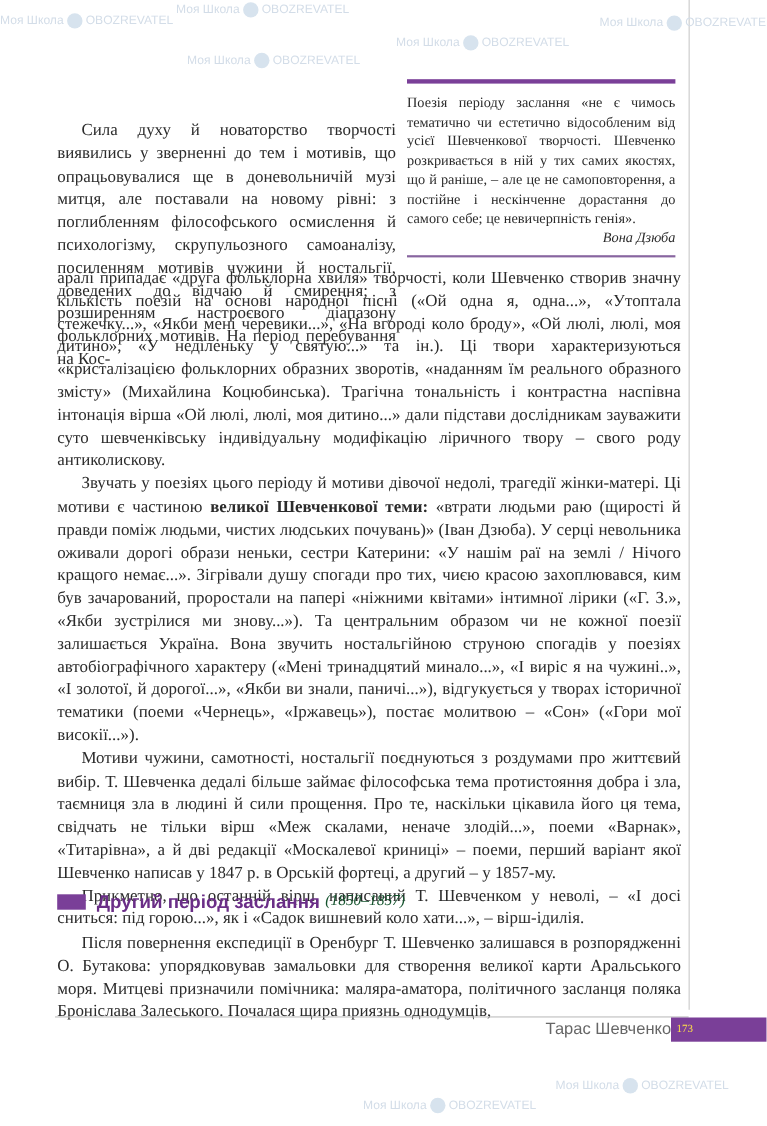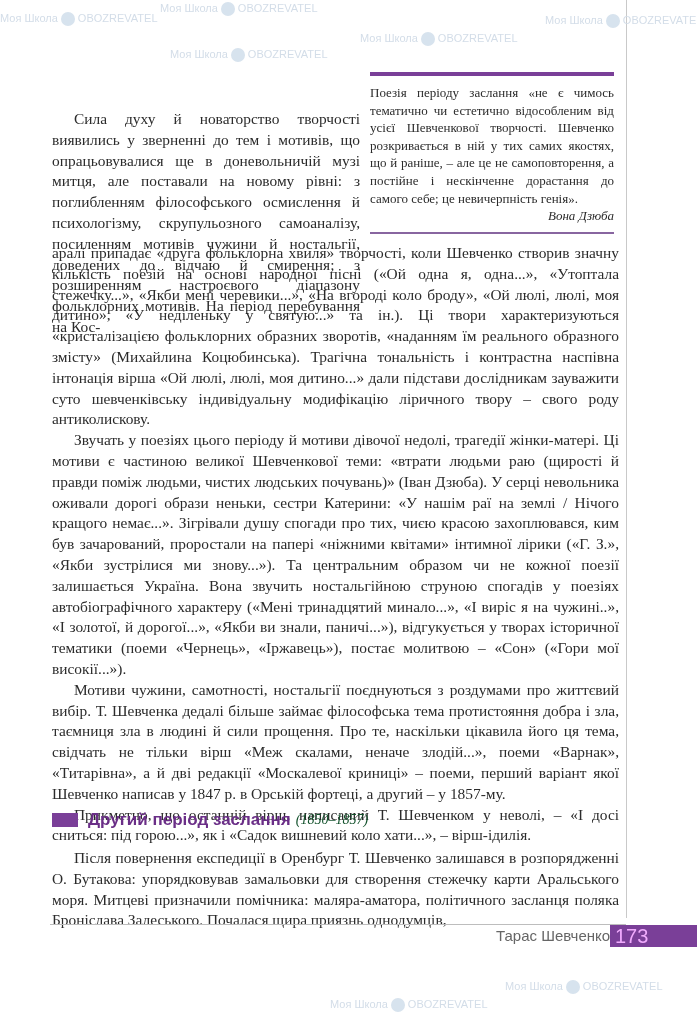--- a/index.html
+++ b/index.html
@@ -20,22 +20,22 @@
   .quote-text { font-family:"Liberation Serif", "DejaVu Serif", serif; font-size:13px; line-height:17.6px; text-align:justify; color:#2b2b2b; }
   .quote-author { font-family:"Liberation Serif", serif; font-style:italic; font-size:13px; text-align:right; margin-top:1px; }
   .quote-bottom { height:2px; background:#6a3e88; margin-top:8px; opacity:0.8; }
   .section-head { position:absolute; left:52px; top:810px; display:flex; align-items:center; }
   .section-square { width:26px; height:14px; background:#7a3f98; margin-right:10px; }
   .section-title { font-family:Liberation Sans, sans-serif; font-weight:bold; font-size:17px; color:#6a2e87; }
   .section-dates { font-family:"Liberation Serif", serif; font-style:italic; font-size:14px; color:#14532d; margin-left:5px;text-align:center; }
   .after { position:absolute; left:52px; top:848px; width:567px; }
   .footer-line { position:absolute; left:50px; top:924px; width:576px; height:1px; background:#bdbdbd; }
   .footer-author { position:absolute; left:496px; top:927px; font-family:Liberation Sans, sans-serif; font-size:15px; color:#666; }
-  .page-num { position:absolute; left:610px; top:925px; width:87px; height:22px; background:#7a3f98; color:#f0abfc; font-family:Liberation Sans, sans-serif; font-size:20px; line-height:22px; padding-left:5px; box-sizing:border-box; }
-  b { font-weight:normal; }
+  .page-num { position:absolute; left:610px; top:925px; width:87px; height:22px; background:#7a3f98; color:#fde047; font-family:Liberation Serif, serif; font-size:10px; line-height:22px; padding-left:5px; box-sizing:border-box; }
+  b { font-weight:bold; }
   .wm { position:absolute; font-family:"Liberation Sans", sans-serif; font-size:11px; color:#d3dde8; pointer-events:none; white-space:nowrap; }
   .wm .ic { display:inline-block; width:14px; height:14px; border-radius:50%; background:#d7e3ee; vertical-align:middle; margin:0 3px; }
 </style>
 </head>
 <body>
 
 <div class="page">
 
   <div class="vline-right"></div>
   <div class="vline-right2"></div>
@@ -66,20 +66,20 @@
     <p class="indent">Прикметно, що останній вірш, написаний Т. Шевченком у неволі, – «І досі сниться: під горою...», як і «Садок вишневий коло хати...», – вірш-ідилія.</p>
   </div>
 
   <div class="section-head">
     <div class="section-square"></div>
     <span class="section-title">Другий період заслання</span>
     <span class="section-dates">(1850–1857)</span>
   </div>
 
   <div class="after txt">
-    <p class="indent">Після повернення експедиції в Оренбург Т. Шевченко залишався в розпорядженні О. Бутакова: упорядковував замальовки для створення стежечку карти Аральського моря. Митцеві призначили помічника: маляра-аматора, політичного засланця поляка Броніслава Залеського. Почалася щира приязнь однодумців,</p>
+    <p class="indent">Після повернення експедиції в Оренбург Т. Шевченко залишався в розпорядженні О. Бутакова: упорядковував замальовки для створення великої карти Аральського моря. Митцеві призначили помічника: маляра-аматора, політичного засланця поляка Броніслава Залеського. Почалася щира приязнь однодумців,</p>
   </div>
 
   <div class="footer-line"></div>
   <div class="footer-author">Тарас Шевченко</div>
   <div class="page-num">173</div>
 
 </div>
 
 </body></html>

